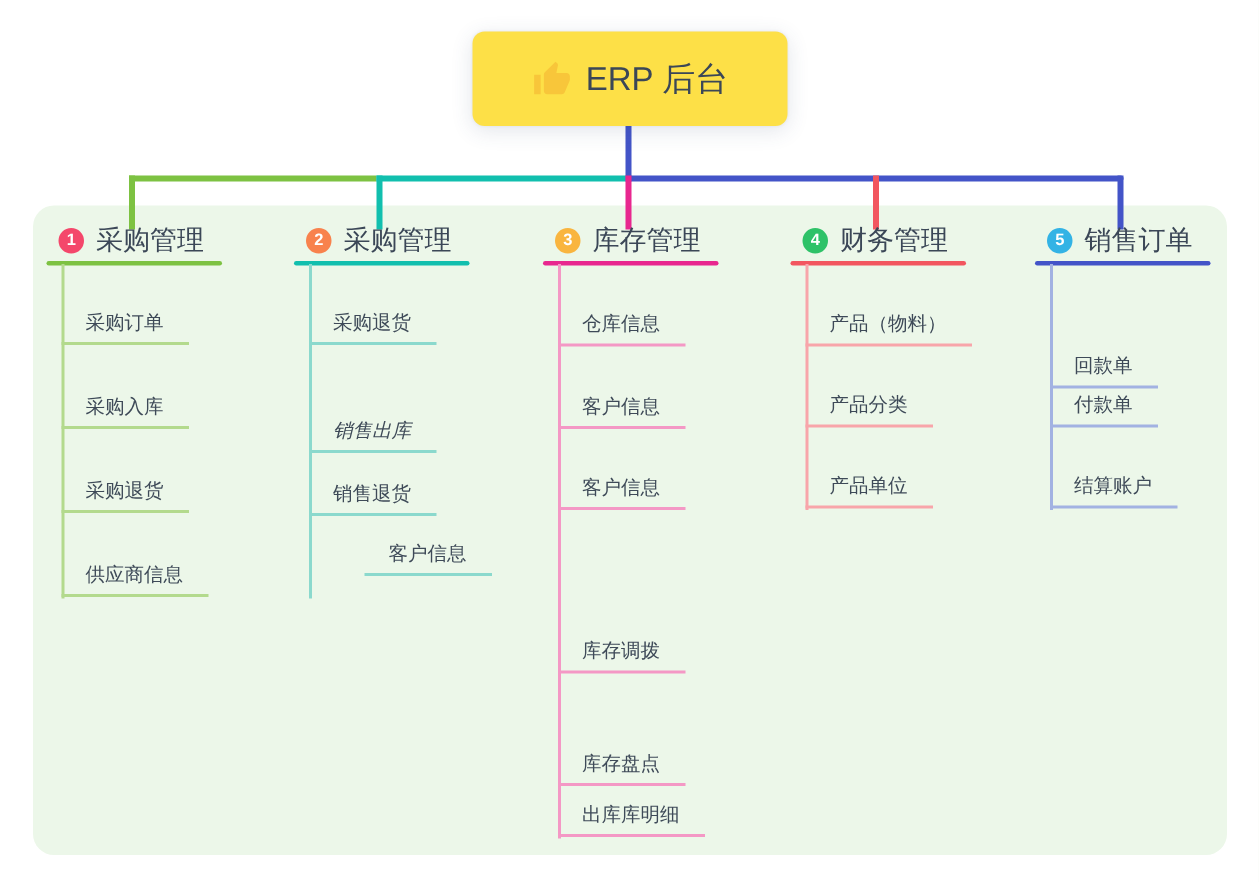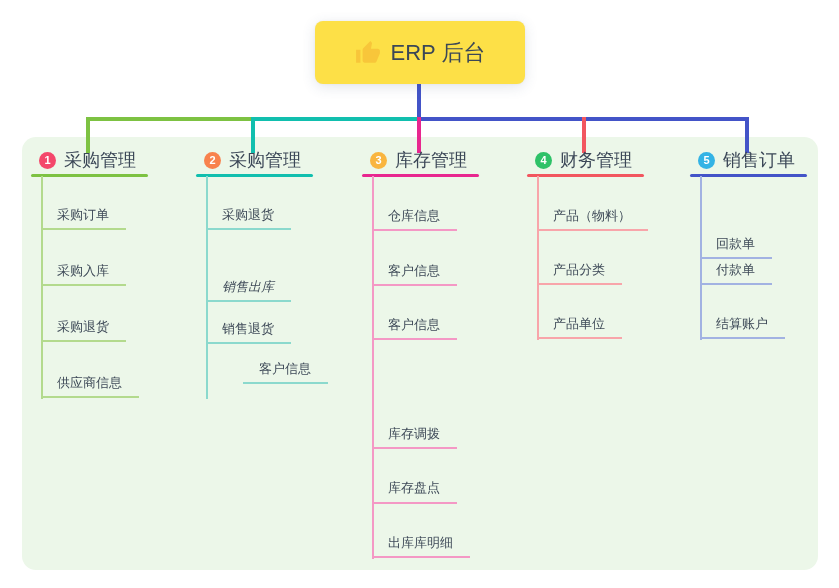--- a/index.html
+++ b/index.html
@@ -99,21 +99,21 @@
     <div class="branch-header">
       <span class="badge" style="background-color: rgb(249, 181, 63);">3</span>
       <span>库存管理</span>
     </div>
     <div class="hline" style="background-color: rgb(232, 39, 143);"></div>
     <div class="trunk" style="height: 383px; background-color: rgb(244, 152, 197);"></div>
     <div class="child" style="top: 207px; border-bottom-color: rgb(244, 152, 197);">仓库信息</div>
     <div class="child" style="top: 262px; border-bottom-color: rgb(244, 152, 197);">客户信息</div>
     <div class="child" style="top: 316px; border-bottom-color: rgb(244, 152, 197);">客户信息</div>
     <div class="child" style="top: 425px; border-bottom-color: rgb(244, 152, 197);">库存调拨</div>
-    <div class="child" style="top: 480px; border-bottom-color: rgb(244, 152, 197); font-family: Liberation Mono, monospace;">库存盘点</div>
+    <div class="child" style="top: 500px; border-bottom-color: rgb(244, 152, 197);">库存盘点</div>
     <div class="child" style="top: 534px; border-bottom-color: rgb(244, 152, 197);">出库库明细</div>
   </div>
 
   <div class="branch" style="left:527px;">
     <div class="drop" style="background-color: rgb(242, 86, 95);"></div>
     <div class="branch-header">
       <span class="badge" style="background-color: rgb(46, 194, 104);">4</span>
       <span>财务管理</span>
     </div>
     <div class="hline" style="background-color: rgb(242, 86, 95);"></div>

